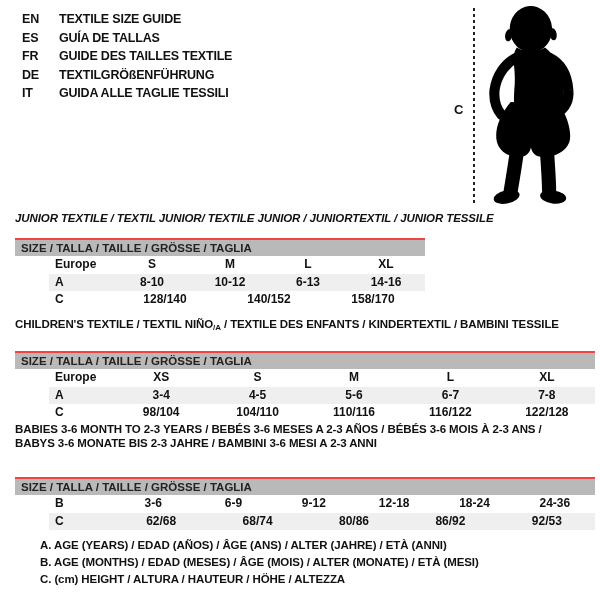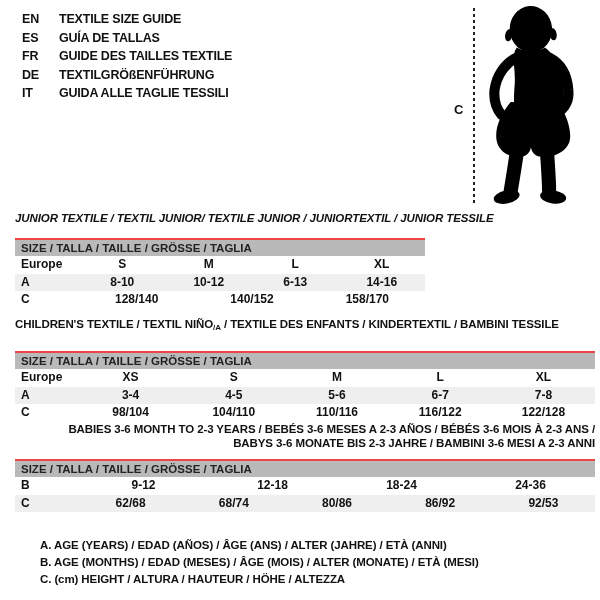--- a/index.html
+++ b/index.html
@@ -24,31 +24,31 @@
   .figure-label{position:absolute;left:454px;top:102px;font-size:13px;}
   .silhouette{position:absolute;left:486px;top:5px;}
   
   .size-table{position:absolute;left:15px;}
   .size-table.t1{top:211px;width:410px;}
   .size-table.t2{top:317px;width:580px;}
   .size-table.t3{top:422px;width:580px;}
   .tbl-title{font-size:11.5px;letter-spacing:-0.1px;white-space:nowrap;line-height:14px;}
   .t1 .tbl-title{margin-bottom:13px;font-style:italic;}
   .t2 .tbl-title{margin-bottom:16px;}
-  .t3 .tbl-title{margin-bottom:9px;text-align:right;}
+  .t3 .tbl-title{margin-bottom:27px;}
   .sub{font-size:8px;vertical-align:-2px;}
   .band{
     border-top:2px solid #ef4444;
     background:#b9b9b9;
     height:16px;line-height:16px;
     padding-left:6px;
     font-size:11.5px;color:#222;
     white-space:nowrap;
   }
-  .row{display:flex;height:17.5px;line-height:17.5px;font-size:12px;}
+  .row{display:flex;height:17.5px;line-height:17.5px;font-size:12px;margin-left:34px;}
   .row.stripe{background:#efefef;}
   .row-label{width:58px;flex:0 0 58px;padding-left:6px;}
   .cell{flex:1;text-align:center;}
   
   .legend{position:absolute;left:24px;top:537px;font-size:11.5px;letter-spacing:-0.1px;margin-left:16px;}
   .legend div{line-height:17.2px;white-space:nowrap;}
 </style>
 </head>
 <body>
 
@@ -159,20 +159,22 @@
 
 <section class="size-table t3">
   <div class="tbl-title">
       <div><span>BABIES 3-6 MONTH TO 2-3 YEARS / BEBÉS 3-6 MESES A 2-3 AÑOS / BÉBÉS 3-6 MOIS À 2-3 ANS /</span></div>
       <div><span>BABYS 3-6 MONATE BIS 2-3 JAHRE / BAMBINI 3-6 MESI A 2-3 ANNI</span></div>
     </div>
   <div class="band">SIZE / TALLA / TAILLE / GRÖSSE / TAGLIA</div>
   <div class="tbl-rows">
       <div class="row">
         <span class="row-label">B</span>
+        <span class="cell">3-6</span>
+        <span class="cell">6-9</span>
         <span class="cell">9-12</span>
         <span class="cell">12-18</span>
         <span class="cell">18-24</span>
         <span class="cell">24-36</span>
       </div>
       <div class="row stripe">
         <span class="row-label">C</span>
         <span class="cell">62/68</span>
         <span class="cell">68/74</span>
         <span class="cell">80/86</span>

